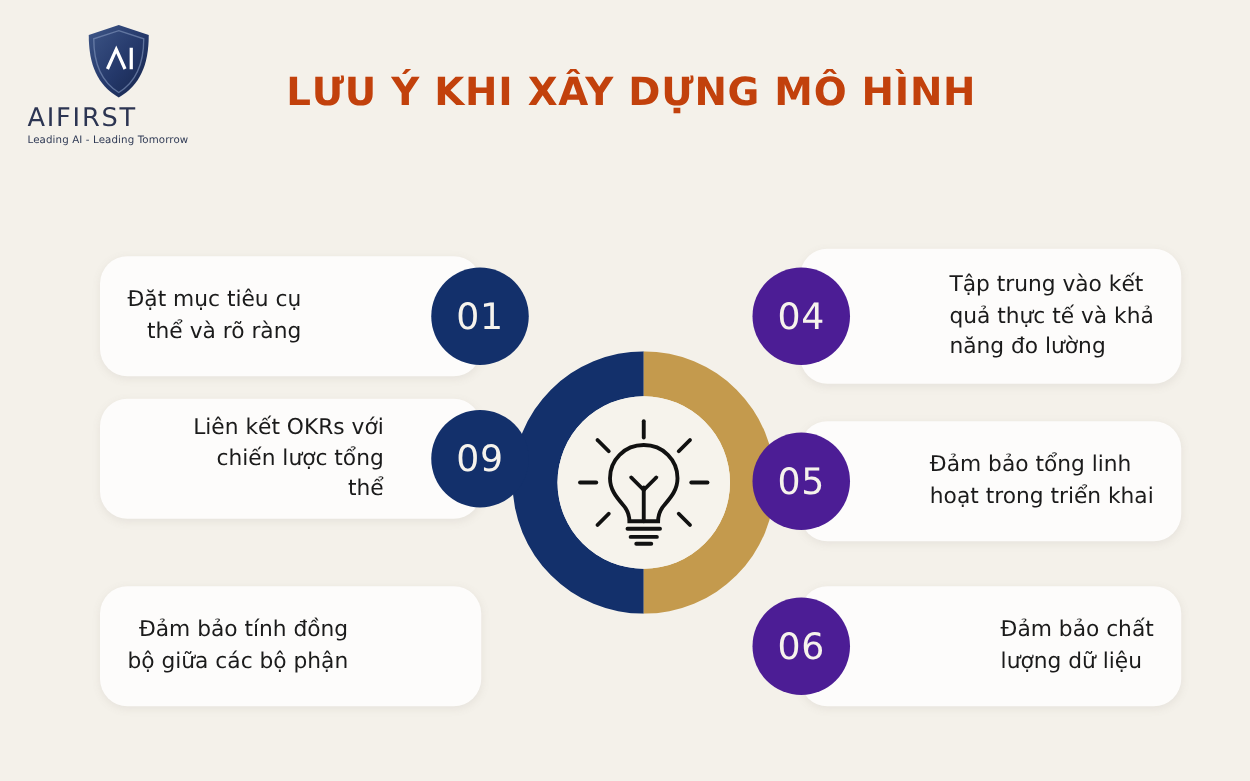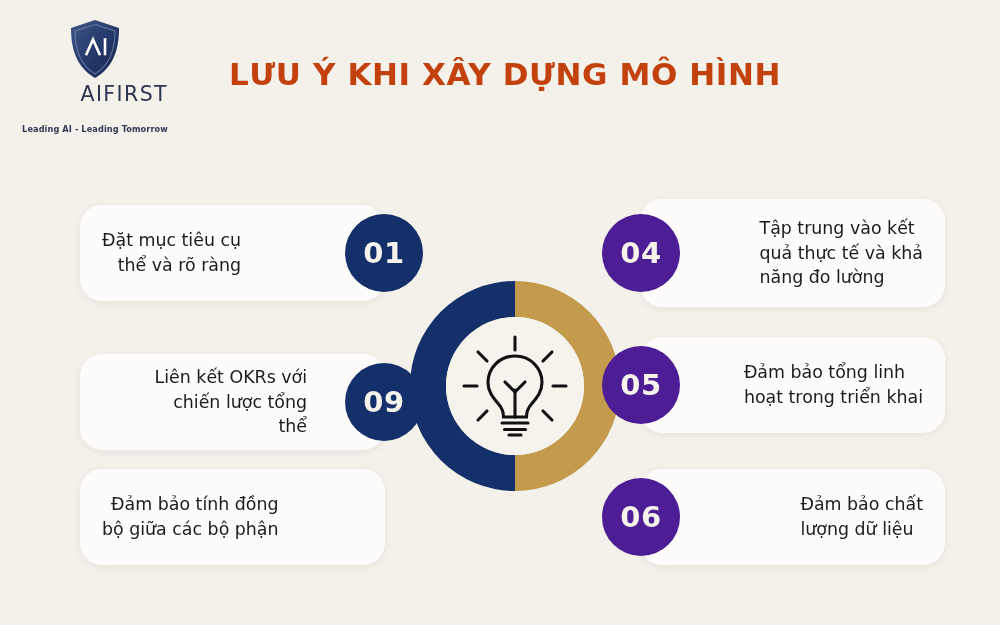--- a/index.html
+++ b/index.html
@@ -23,40 +23,40 @@
     height: 625px;
     background: #f4f1ea;
   }
 
   
   .logo-block {
     position: absolute;
     left: 22px;
     top: 18px;
     width: 146px;
-    text-align: right;
+    text-align: left;
   }
   .shield-wrap {
     width: 56px;
     height: 62px;
     margin: 0 auto 4px auto;
     display: block;
   }
   .brand-name {
     font-size: 20.5px;
     letter-spacing: 1.4px;
     color: #2c3552;
     font-weight: 500;
     line-height: 1;
     font-family: "DejaVu Sans", sans-serif;
   }
   .brand-tagline {
-    margin-top: 19px;
+    margin-top: 1px;
     font-size: 8.2px;
-    font-weight: bold;
+    font-weight: normal;
     letter-spacing: 0.1px;
     color: #2f3a55;
     white-space: nowrap;
     font-family: "DejaVu Sans", sans-serif;
   }
 
   
   .title {
     position: absolute;
     left: 215px;
@@ -98,31 +98,31 @@
   .num-circle {
     position: absolute;
     width: 78px;
     height: 78px;
     border-radius: 50%;
     display: flex;
     align-items: center;
     justify-content: center;
     color: #f6f3ec;
     font-size: 29px;
-    font-weight: bold;
+    font-weight: normal;
     letter-spacing: 0.5px;
     top: 9px;
     font-family: "DejaVu Sans", sans-serif;
   }
   .card.left  .num-circle { right: -38px; background: #13306b; }
   .card.right .num-circle { left:  -38px; background: #4c1d95; }
 
   
   .card.c1 { top: 205px; }
-  .card.c2 { top: 354px; padding-left: 42px; }
+  .card.c2 { top: 319px; padding-left: 42px; }
   .card.c3 { top: 469px; }
   .card.c4 { top: 199px; height: 108px; }
   .card.c5 { top: 337px; }
   .card.c6 { top: 469px; }
   .card.c4 .num-circle { top: 15px; }
 
   
   .donut {
     position: absolute;
     left: 410px;

